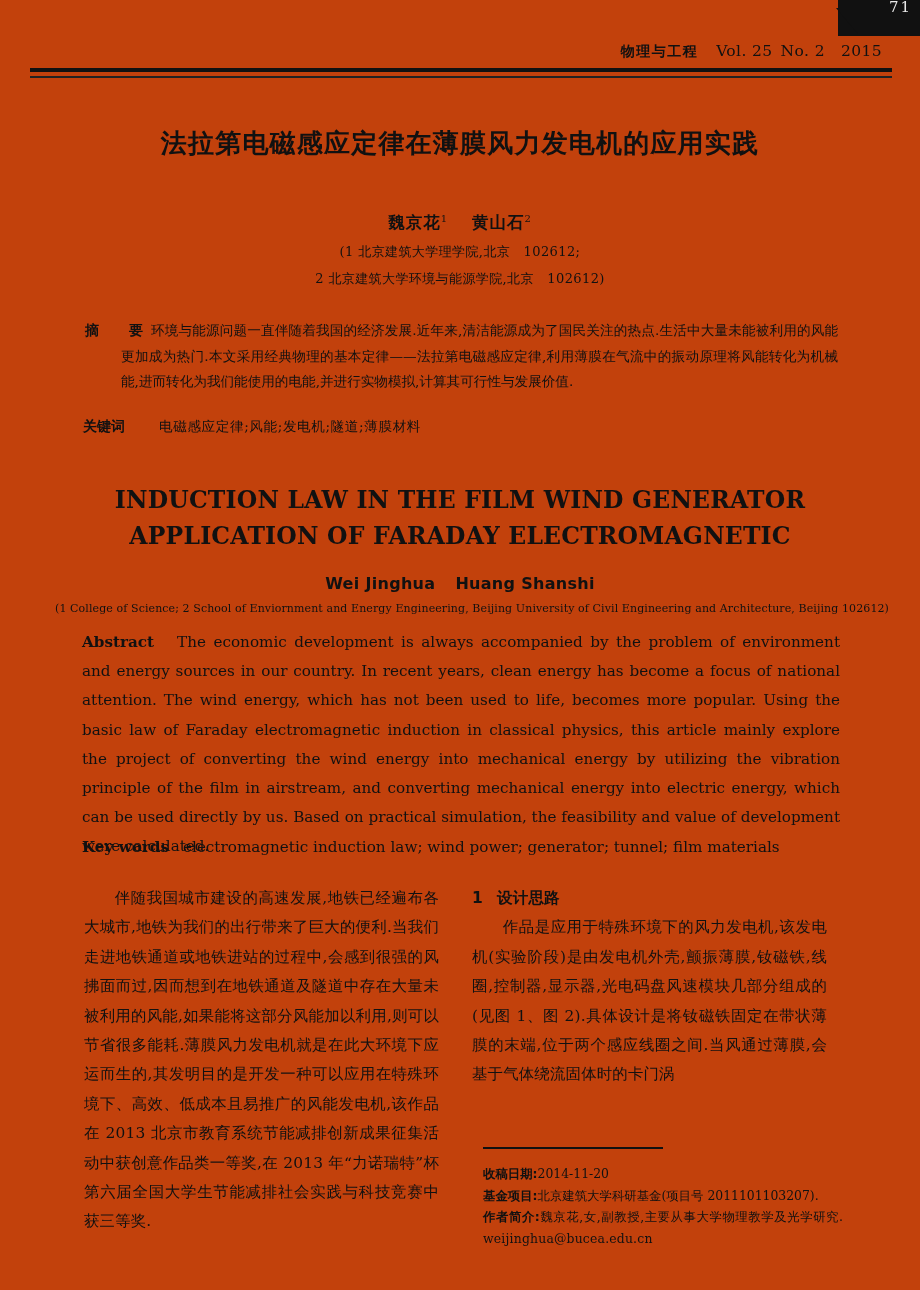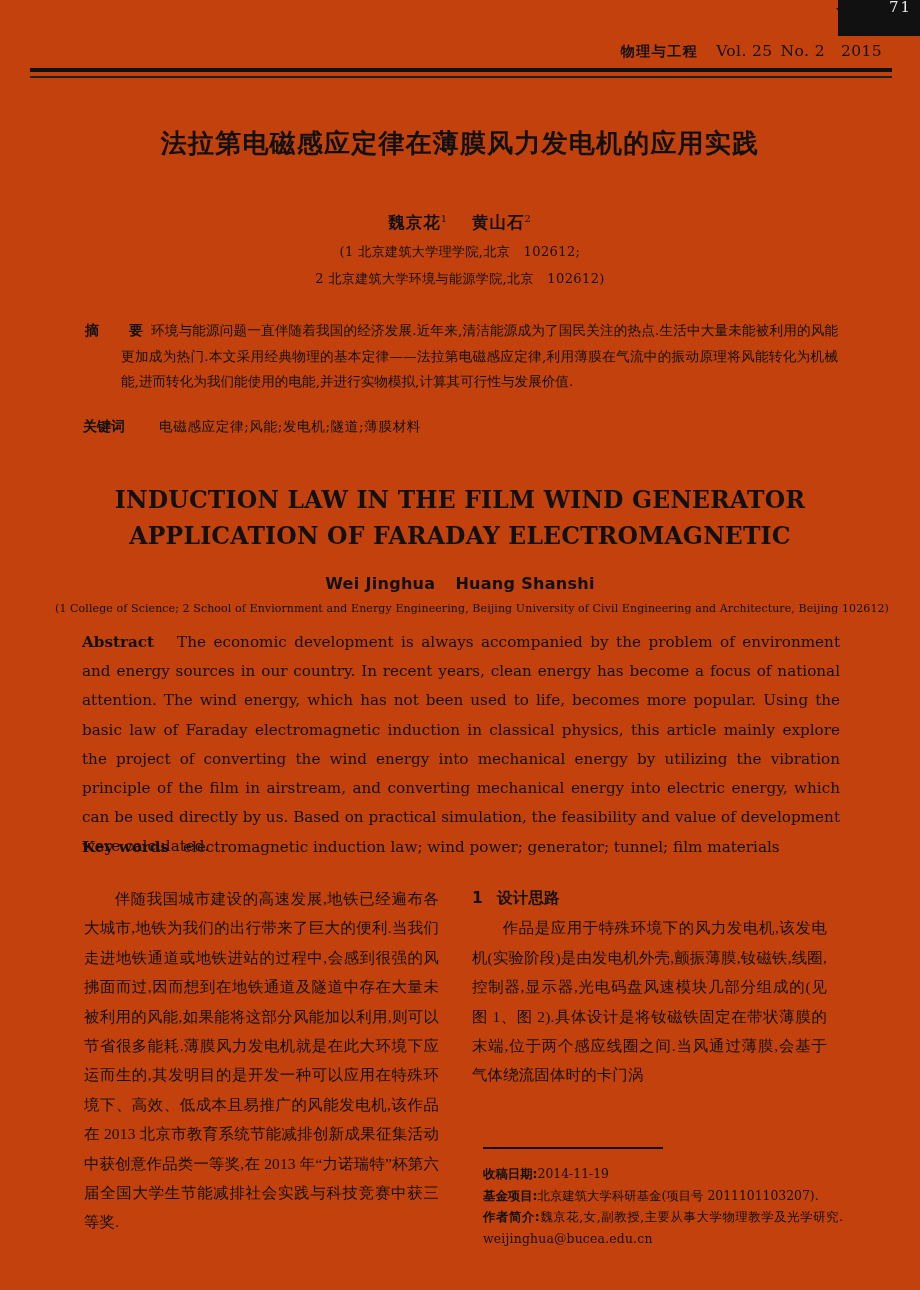--- a/index.html
+++ b/index.html
@@ -241,21 +241,21 @@
   }
   .col-left  { left: 84px; }
   .col-right { left: 472px; }
 
   .col p {
     margin: 0;
     text-align: justify;
     text-justify: inter-ideograph;
     letter-spacing: 0.2px;
   }
-  .col p.indent { text-indent: 2em; font-family: Liberation Serif, serif; }
+  .col p.indent { text-indent: 2em; }
 
   .sect-head {
     font-family: "DejaVu Sans", "Liberation Sans", sans-serif;
     font-weight: bold;
     font-size: 15.5px;
     margin: 0 0 28px 0;
     letter-spacing: 0.5px;
   }
   .sect-head .num { margin-right: 14px; }
 
@@ -343,18 +343,18 @@
 
   <div class="col col-right">
     <p class="sect-head">
       <span class="num">1</span><span>设计思路</span>
     </p>
     <p class="indent">作品是应用于特殊环境下的风力发电机,该发电机(实验阶段)是由发电机外壳,颤振薄膜,钕磁铁,线圈,控制器,显示器,光电码盘风速模块几部分组成的(见图 1、图 2).具体设计是将钕磁铁固定在带状薄膜的末端,位于两个感应线圈之间.当风通过薄膜,会基于气体绕流固体时的卡门涡</p>
   </div>
 
   <div class="fn-rule"></div>
   <div class="footnotes">
-    <p class="fn"><span class="fn-lbl">收稿日期:</span><span>2014-11-19</span></p>
+    <p class="fn"><span class="fn-lbl">收稿日期:</span><span>2014-11-20</span></p>
     <p class="fn"><span class="fn-lbl">基金项目:</span><span>北京建筑大学科研基金(项目号 2011101103207).</span></p>
     <p class="fn"><span class="fn-lbl">作者简介:</span><span>魏京花,女,副教授,主要从事大学物理教学及光学研究.</span> <span class="mail">weijinghua@bucea.edu.cn</span></p>
   </div>
 
 </div>
 
 </body></html>

